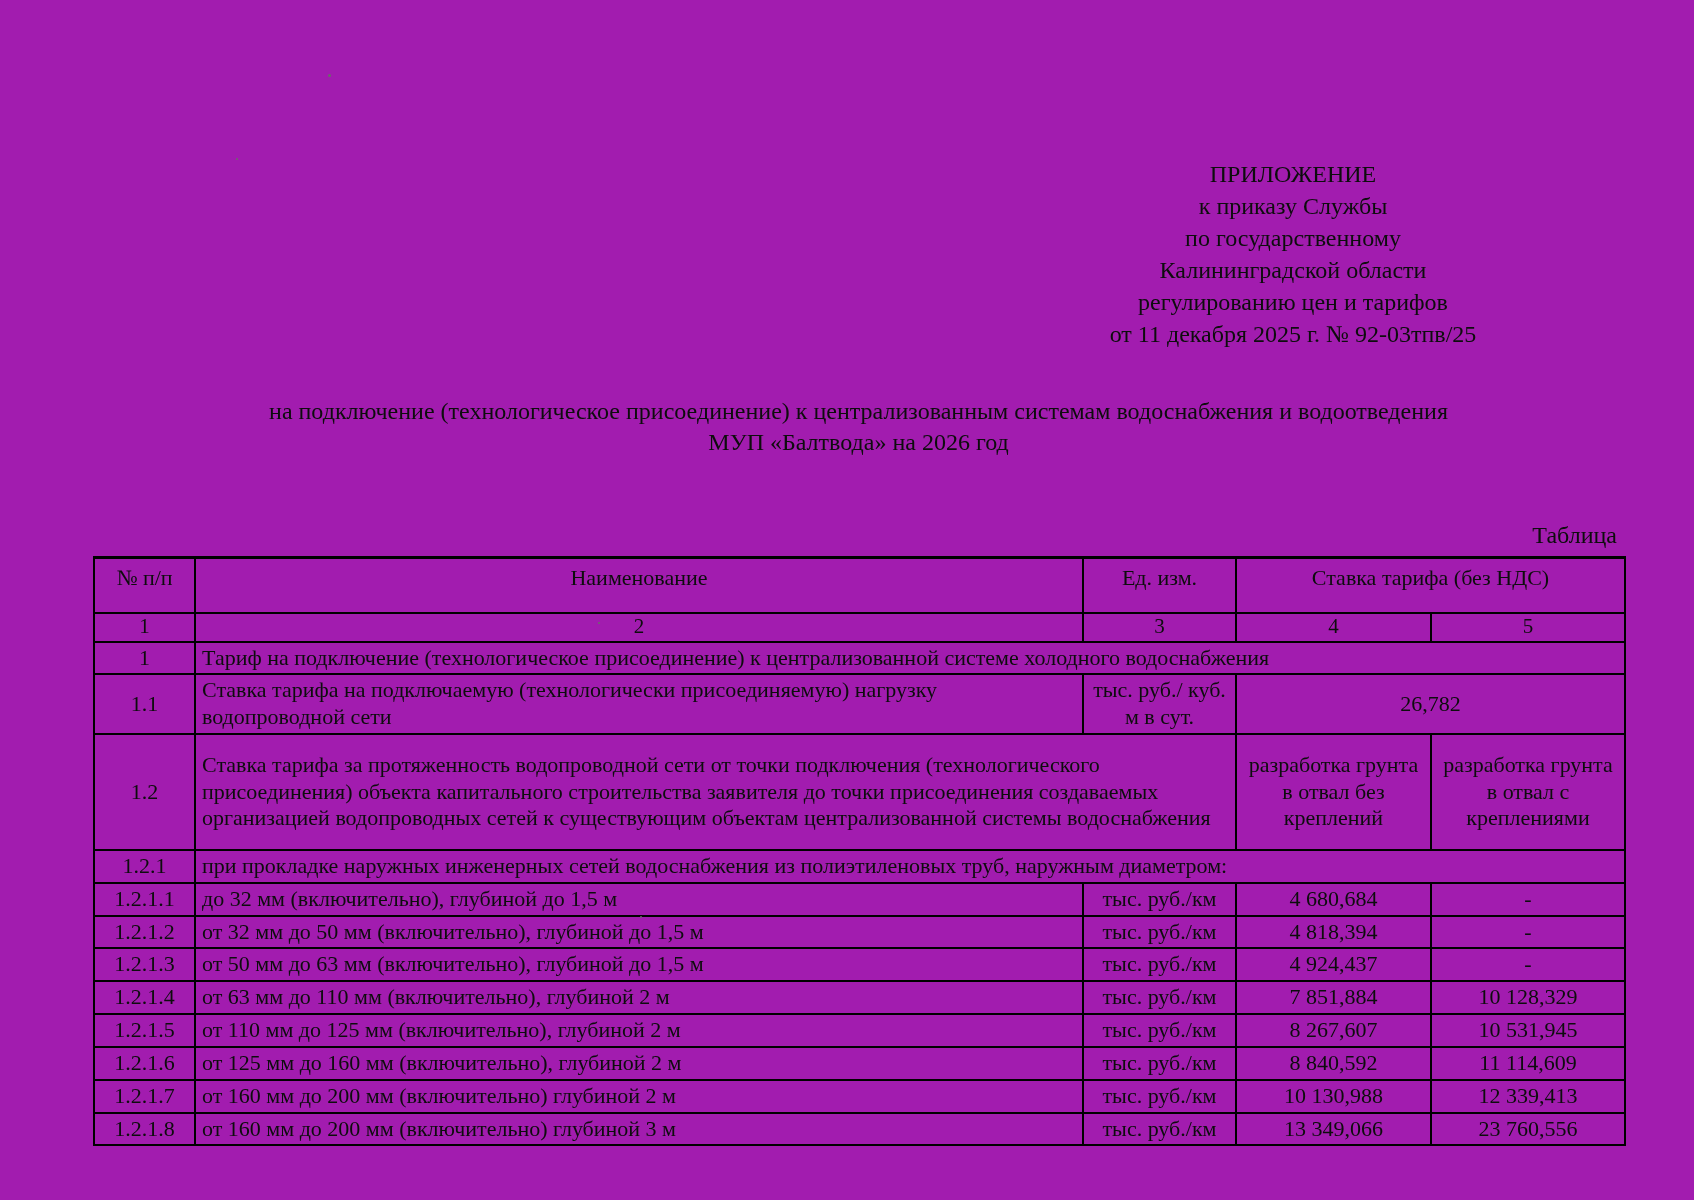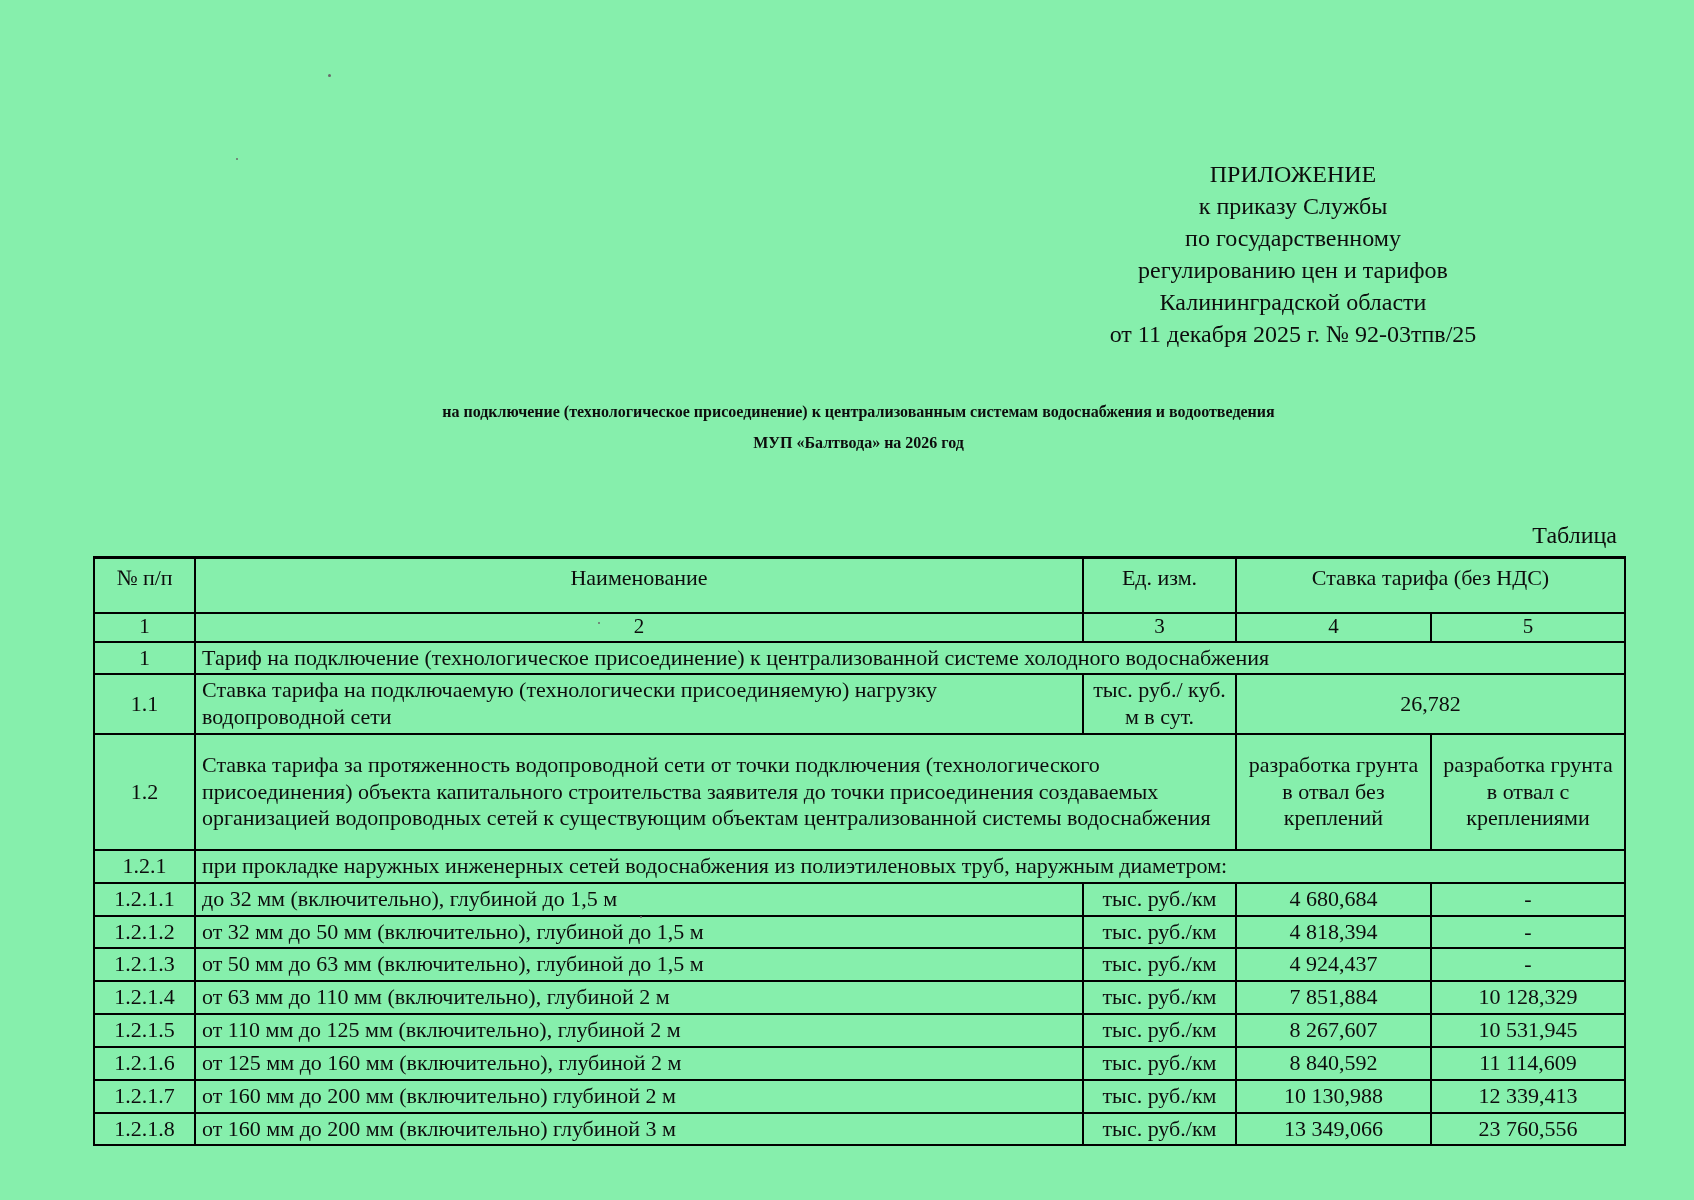--- a/index.html
+++ b/index.html
@@ -1,19 +1,19 @@
 <!DOCTYPE html>
 <html><head>
 <meta charset="utf-8">
 <style>
   html,body{margin:0;padding:0;background:#e8e8e8;}
   .page{
     position:relative;
     width:1694px;height:1200px;
-    background:#86efac;
+    background:#a21caf;
     font-family:"Liberation Serif","DejaVu Serif",serif;
     color:#0d0d0d;
     overflow:hidden;
   }
   .appendix{
     position:absolute;
     top:158px;left:1078px;width:430px;
     text-align:center;
     font-size:24px;line-height:32px;
     white-space:nowrap;
@@ -21,21 +21,21 @@
   .title-block{
     position:absolute;
     top:396px;left:93px;width:1531px;
     text-align:center;
   }
   .doc-title{
     font-size:27px;font-weight:bold;letter-spacing:3px;
     margin:0 0 8px 0;
   }
   .doc-subtitle{
-    font-size:16px;font-weight:bold;line-height:31px;
+    font-size:24px;font-weight:normal;line-height:31px;
     margin:0;
   }
   .table-label{
     position:absolute;
     top:522px;left:93px;width:1524px;
     text-align:right;
     font-size:24px;
   }
   table.tariff{
     position:absolute;
@@ -64,22 +64,22 @@
 </style>
 </head>
 <body>
 
 <div class="page">
 
   <div class="appendix">
     <div>ПРИЛОЖЕНИЕ</div>
     <div>к приказу Службы</div>
     <div>по государственному</div>
+    <div>Калининградской области</div>
     <div>регулированию цен и тарифов</div>
-    <div>Калининградской области</div>
     <div>от 11 декабря 2025 г. № 92-03тпв/25</div>
   </div>
 
   <div class="title-block">
     <div class="doc-subtitle">на подключение (технологическое присоединение) к централизованным системам водоснабжения и водоотведения</div>
     <div class="doc-subtitle">МУП «Балтвода» на 2026 год</div>
   </div>
 
   <div class="table-label">Таблица</div>
 

